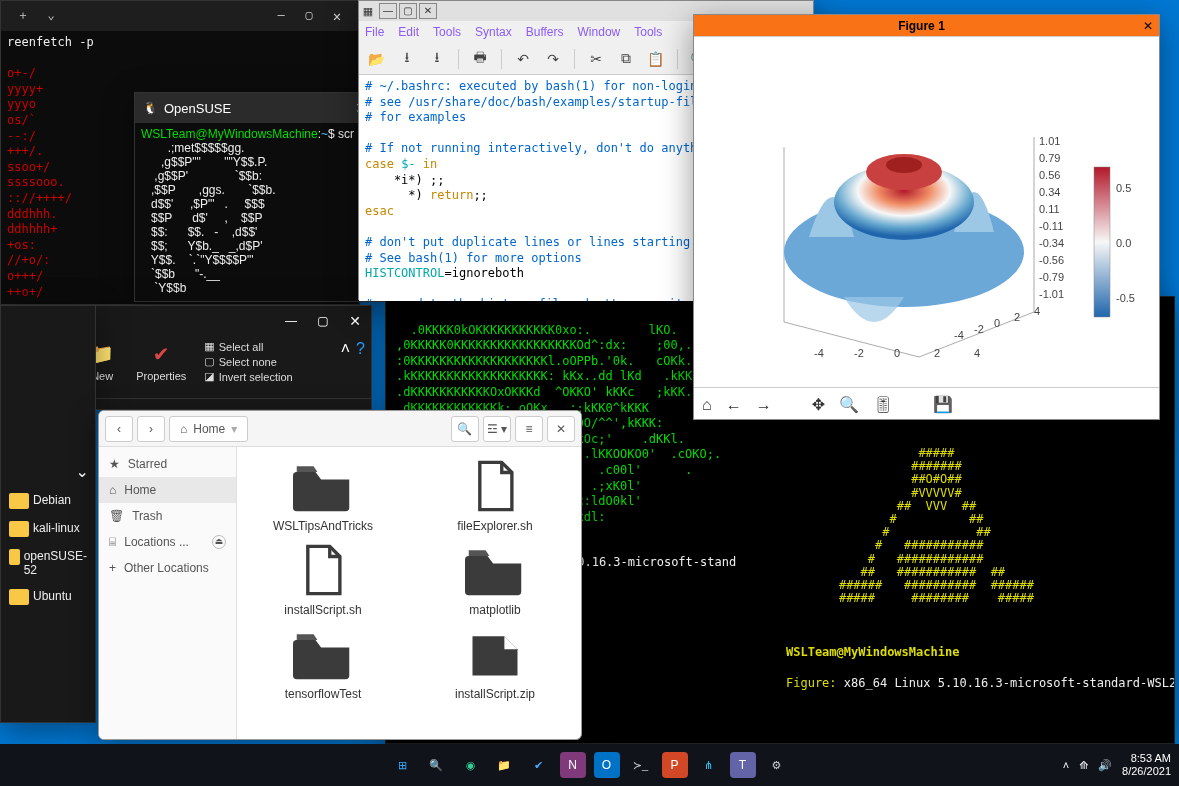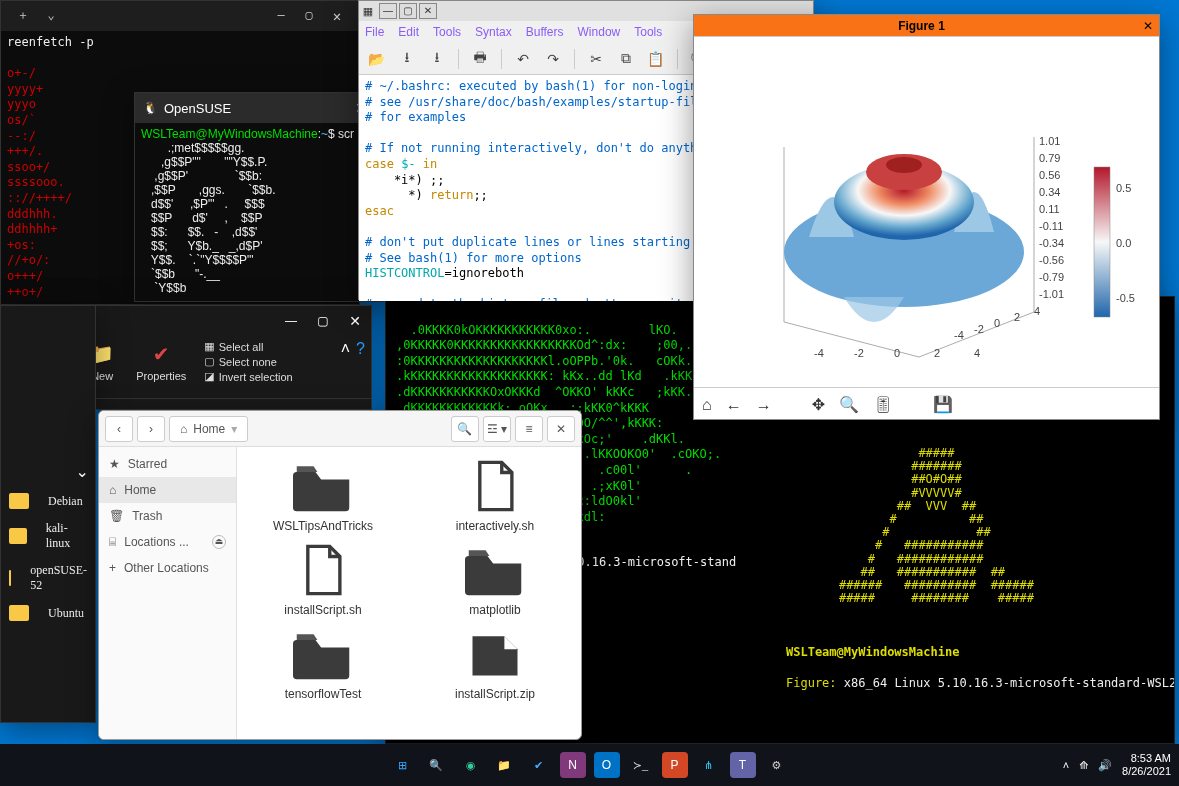--- a/index.html
+++ b/index.html
@@ -50,21 +50,21 @@
 .explorer{left:0;top:305px;width:96px;height:418px;background:#191919;color:#ddd;border:1px solid #333;overflow:hidden;}
 .explorer2{left:0;top:305px;width:372px;height:105px;background:#191919;color:#ddd;border:1px solid #333;}
 .ewctl{height:30px;display:flex;justify-content:flex-end;align-items:center;background:#191919;}
 .ewctl span{width:32px;text-align:center;color:#fff;font-size:12px;}
 .ribbon{display:flex;align-items:flex-start;padding:4px 6px;gap:18px;font-size:11px;color:#ddd;height:62px;}
 .rgrp{display:flex;flex-direction:column;align-items:center;gap:2px;}
 .ricon{width:32px;height:28px;display:flex;align-items:center;justify-content:center;font-size:20px;}
 .rgrp2{display:flex;flex-direction:column;gap:2px;}
 .rline{display:flex;align-items:center;gap:4px;font-size:11px;}
 .organize{font-size:11px;padding:2px 6px;border-top:1px solid #333;color:#aaa;}
-.sitem{display:flex;align-items:center;gap:19px;padding:6px 8px;font-size:12px;color:#eee;font-family:Liberation Serif, serif;}
+.sitem{display:flex;align-items:flex-start;gap:4px;padding:6px 8px;font-size:12px;color:#eee;}
 .sitem .fold{width:20px;height:16px;background:#f9c846;border-radius:2px;}
 
 
 .naut{left:98px;top:410px;width:484px;height:330px;background:#fff;border:1px solid #999;border-radius:6px;overflow:hidden;}
 .nhdr{height:36px;display:flex;align-items:center;padding:0 6px;gap:4px;border-bottom:1px solid #ddd;background:#f5f5f5;}
 .nbtn{width:28px;height:26px;border:1px solid #ccc;border-radius:3px;display:flex;align-items:center;justify-content:center;font-size:12px;color:#555;background:#fff;}
 .nloc{flex:0 0 auto;display:flex;align-items:center;gap:6px;padding:0 10px;height:26px;border:1px solid #ccc;border-radius:3px;font-size:12px;background:#fff;color:#555;}
 .nsp{flex:1;}
 .nside{position:absolute;left:0;top:36px;width:138px;bottom:0;background:#fafafa;border-right:1px solid #e0e0e0;padding:4px 0;}
 .nsitem{display:flex;align-items:center;gap:8px;padding:6px 10px;font-size:12px;color:#555;}
@@ -270,21 +270,21 @@
           <path class="folder-svg" d="M4 12h20l6 8h30v30a4 4 0 0 1-4 4H4a4 4 0 0 1-4-4V16a4 4 0 0 1 4-4z"></path>
           <path fill="#555" d="M4 6h18l4 6H4z"></path>
         </svg>
         <span>WSLTipsAndTricks</span>
       </div>
       <div class="fitem">
         <svg class="fico" viewBox="0 0 64 64">
           <path class="file-svg" d="M14 4h26l12 12v44H14z"></path>
           <path class="file-svg" d="M40 4v12h12"></path>
         </svg>
-        <span>interactively.sh</span>
+        <span>fileExplorer.sh</span>
       </div>
       <div class="fitem">
         <svg class="fico" viewBox="0 0 64 64">
           <path class="file-svg" d="M14 4h26l12 12v44H14z"></path>
           <path class="file-svg" d="M40 4v12h12"></path>
         </svg>
         <span>installScript.sh</span>
       </div>
       <div class="fitem">
         <svg class="fico" viewBox="0 0 64 54">

